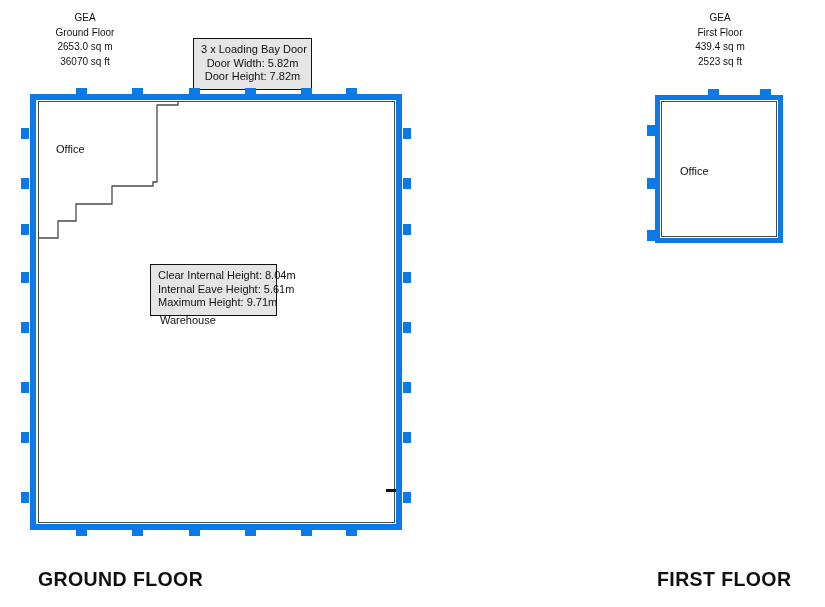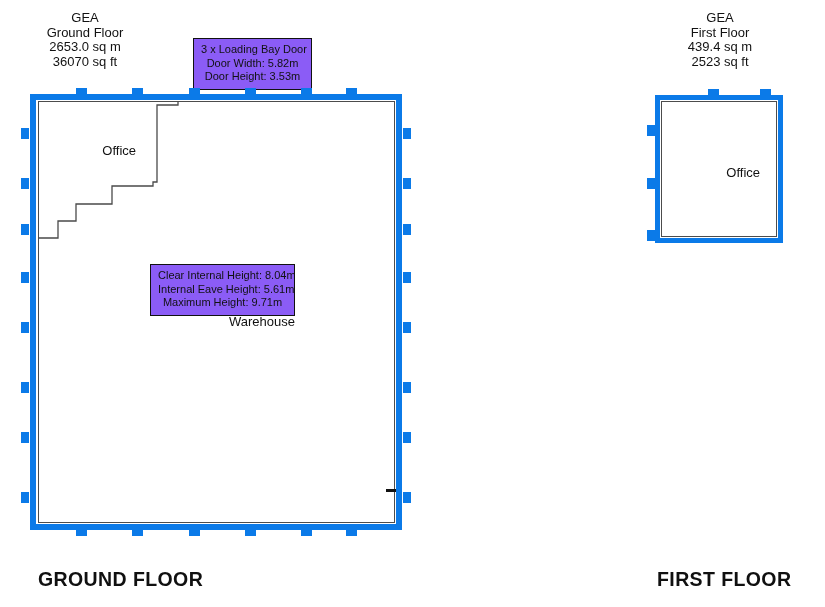--- a/index.html
+++ b/index.html
@@ -18,56 +18,56 @@
     width: 825px;
     height: 607px;
     background: #ffffff;
     overflow: hidden;
   }
 
   
   .gea-block {
     position: absolute;
     text-align: center;
-    font-size: 13px;
+    font-size: 10px;
     line-height: 14.5px;
     color: #121212;
     white-space: nowrap;
   }
   .gea-block div { display: block; }
 
   #gea-ground { left: 20px;  top: 11px; width: 130px; }
   #gea-first  { left: 655px; top: 11px; width: 130px; }
 
   
   .callout {
     position: absolute;
     border: 1.4px solid #111111;
-    background: #8b5cf6;
+    background: #e5e5e5;
     text-align: center;
     font-size: 11px;
     line-height: 13.5px;
     padding: 4px 7px 5px 7px;
     box-sizing: border-box;
     white-space: nowrap;
     color: #111111;
   }
   #callout-door   { left: 193px; top: 38px;  width: 119px; }
-  #callout-height { left: 150px; top: 264px; width: 145px; }
+  #callout-height { left: 150px; top: 264px; width: 127px; }
 
   
   .plan-label {
     position: absolute;
-    font-size: 13px;
+    font-size: 11px;
     color: #111111;
     white-space: nowrap;
-    text-align: right;
+    text-align: left;
   }
   #label-office-ground { left: 56px;  top: 143px; width: 80px; }
-  #label-warehouse     { left: 150px; top: 314px; width: 145px; }
+  #label-warehouse     { left: 160px; top: 314px; width: 145px; }
   #label-office-first  { left: 680px; top: 165px; width: 80px; }
 
   
   .floor-caption {
     position: absolute;
     font-size: 19.5px;
     font-weight: 700;
     letter-spacing: 0.4px;
     color: #101010;
     white-space: nowrap;
@@ -141,21 +141,21 @@
   <div class="gea-block" id="gea-ground">
     <div>GEA</div>
     <div>Ground Floor</div>
     <div>2653.0 sq m</div>
     <div>36070 sq ft</div>
   </div>
 
   <div class="callout" id="callout-door">
     <div>3 x Loading Bay Door</div>
     <div>Door Width: 5.82m</div>
-    <div>Door Height: 3.53m</div>
+    <div>Door Height: 7.82m</div>
   </div>
 
   <div class="plan-outline" id="ground-outline"></div>
   <div class="inner-line" id="ground-inner"></div>
 
   <svg id="partition" viewBox="0 0 372 436">
     <path d="M 148 7 L 148 11 L 127 11 L 127 88 L 123 88 L 123 92
              L 82 92 L 82 110 L 46 110 L 46 127 L 28 127 L 28 144 L 8 144"></path>
   </svg>
 

